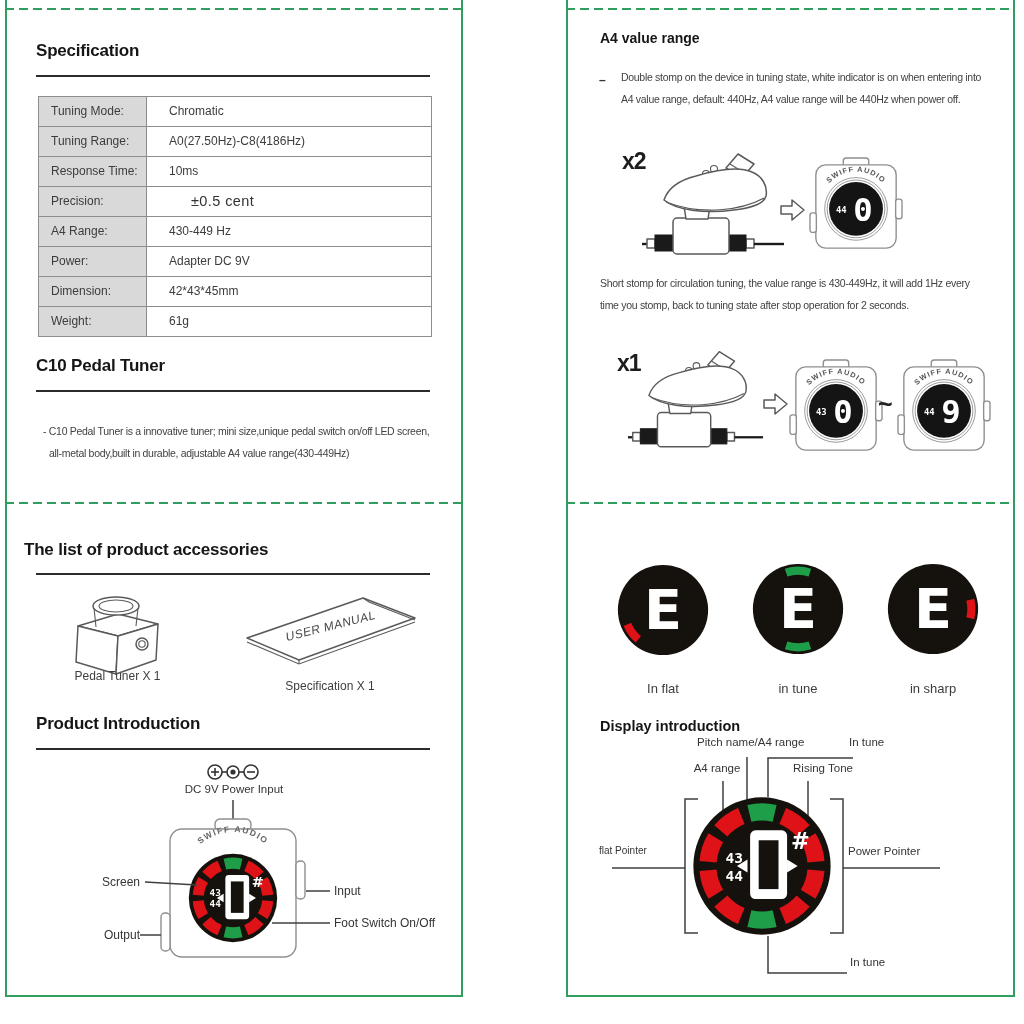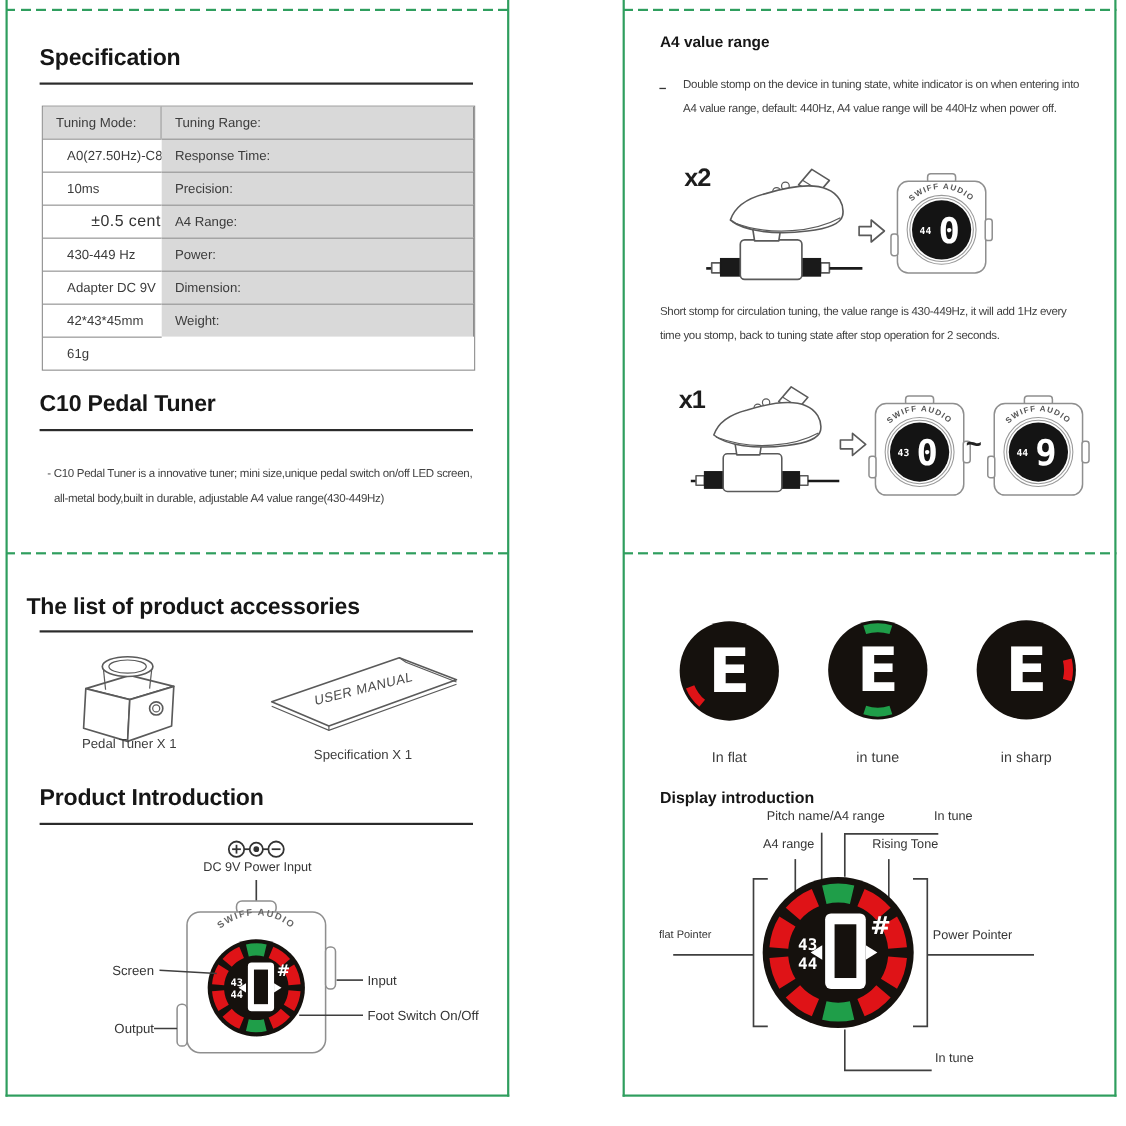--- a/index.html
+++ b/index.html
@@ -11,21 +11,21 @@
   }
   html,body{margin:0;padding:0;background:#ffffff;}
   #stage{
     position:relative;width:1024px;height:1024px;background:#fff;overflow:hidden;
     font-family:"Liberation Sans","DejaVu Sans",sans-serif;color:var(--body);
   }
   .abs{position:absolute;}
   .vline{position:absolute;top:0;width:2px;height:997px;background:var(--green);}
   .dash-h{position:absolute;height:2px;background:repeating-linear-gradient(90deg,var(--green) 0 9px,transparent 9px 14px);}
   .solid-h{position:absolute;height:2px;background:var(--green);}
-  .h1{position:absolute;font-weight:bold;color:var(--ink);font-size:21px;letter-spacing:-0.2px;white-space:nowrap;}
+  .h1{position:absolute;font-weight:bold;color:var(--ink);font-size:17px;letter-spacing:-0.2px;white-space:nowrap;}
   .h2{position:absolute;font-weight:bold;color:var(--ink);font-size:14px;white-space:nowrap;}
   .rule{position:absolute;height:2px;background:#2b2b2b;}
   .body-txt{position:absolute;font-size:10.5px;letter-spacing:-0.3px;line-height:22px;color:#424242;white-space:nowrap;}
   .cap{position:absolute;font-size:12px;color:#3d3d3d;text-align:center;white-space:nowrap;}
   .lbl{position:absolute;font-size:12px;color:#353535;white-space:nowrap;}
   .spec-table{
     position:absolute;left:38px;top:96px;width:392px;
     display:grid;grid-template-columns:108px 1fr;
     border:1px solid #8d8d8d;background:#fff;
   }
@@ -69,20 +69,21 @@
   <div class="dash-h" style="left:5px;top:502px;width:458px"></div>
   <div class="dash-h" style="left:566px;top:502px;width:449px"></div>
   <div class="solid-h" style="left:5px;top:995px;width:458px"></div>
   <div class="solid-h" style="left:566px;top:995px;width:449px"></div>
 
   <div class="h1" style="left:36px;top:41px">Specification</div>
   <div class="rule" style="left:36px;top:75px;width:394px"></div>
 
   <div class="spec-table">
     <div class="cell lab">Tuning Mode:</div>
+    <div class="cell val">Chromatic</div>
     <div class="cell lab">Tuning Range:</div>
     <div class="cell val">A0(27.50Hz)-C8(4186Hz)</div>
     <div class="cell lab">Response Time:</div>
     <div class="cell val">10ms</div>
     <div class="cell lab">Precision:</div>
     <div class="cell val big">±0.5 cent</div>
     <div class="cell lab">A4 Range:</div>
     <div class="cell val">430-449 Hz</div>
     <div class="cell lab">Power:</div>
     <div class="cell val">Adapter DC 9V</div>

